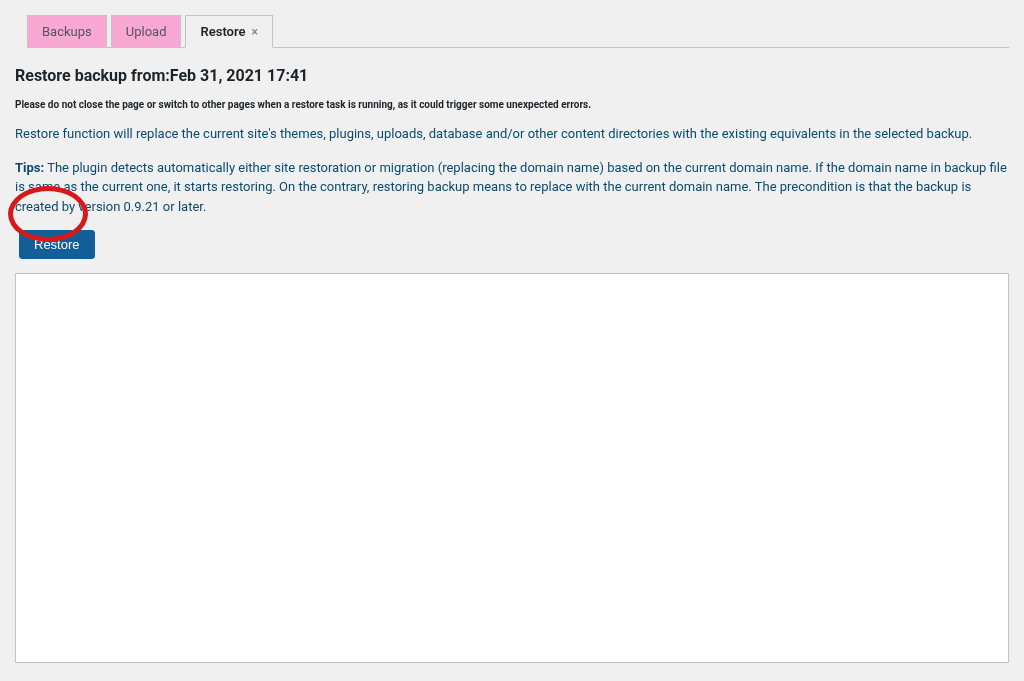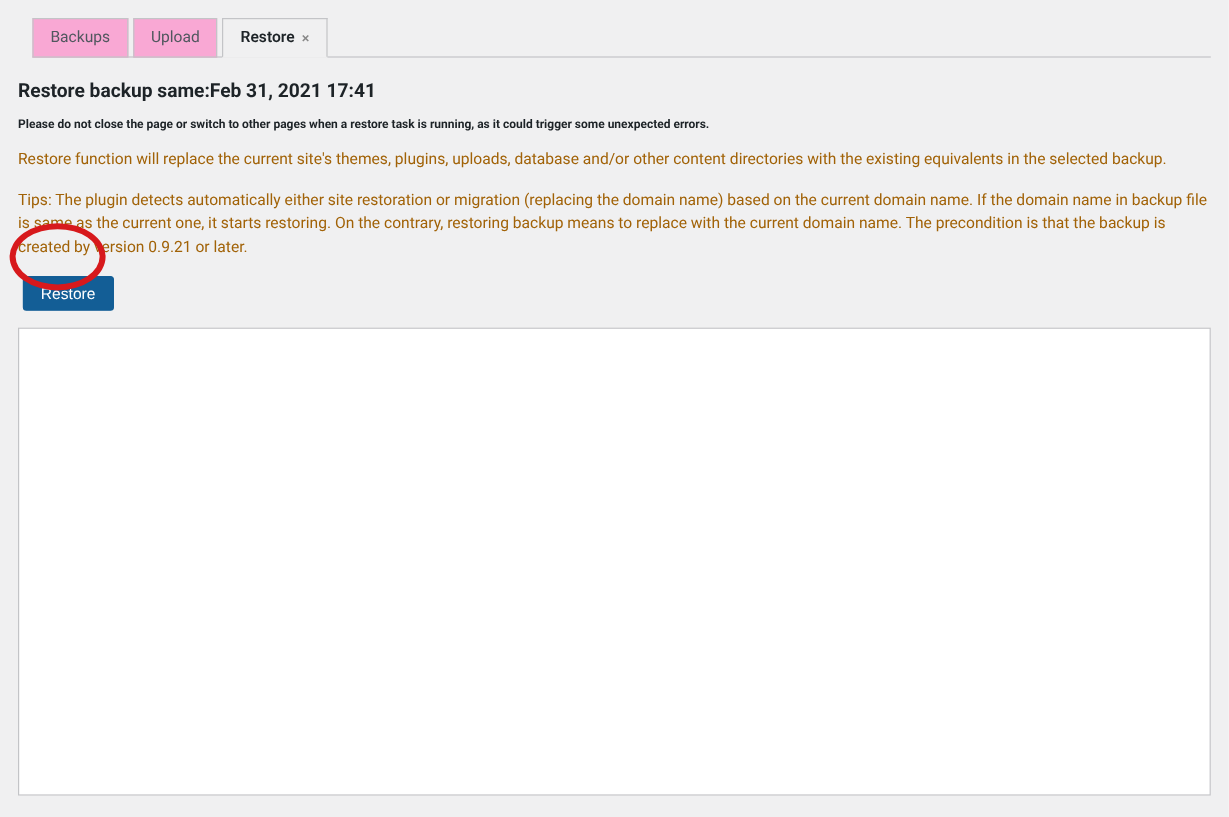--- a/index.html
+++ b/index.html
@@ -55,26 +55,26 @@
       margin-bottom: 14px;
     }
     .warning {
       font-size: 10px;
       font-weight: 700;
       color: #1d2327;
       margin-bottom: 14px;
     }
     .desc {
       font-size: 13px;
-      color: #a16207;
+      color: #0c4a6e;
       margin-bottom: 14px;
       line-height: 1.5;
     }
     .tips-label {
-      font-weight: 400;
+      font-weight: 700;
     }
     .restore-btn {
       background: #135e96;
       color: #fff;
       border: 1px solid #135e96;
       padding: 6px 14px;
       font-size: 13px;
       border-radius: 3px;
       cursor: pointer;
       margin-left: 4px;
@@ -108,21 +108,21 @@
     <span>Upload</span>
   </div>
   <div class="tab active">
     <span>Restore</span>
     <span class="close">×</span>
   </div>
 </div>
 
 <div class="content">
   <h2>
-    <span>Restore backup same:</span><span>Feb 31, 2021 17:41</span>
+    <span>Restore backup from:</span><span>Feb 31, 2021 17:41</span>
   </h2>
 
   <p class="warning">Please do not close the page or switch to other pages when a restore task is running, as it could trigger some unexpected errors.</p>
 
   <p class="desc">Restore function will replace the current site's themes, plugins, uploads, database and/or other content directories with the existing equivalents in the selected backup.</p>
 
   <p class="desc">
     <span class="tips-label">Tips:</span><span> The plugin detects automatically either site restoration or migration (replacing the domain name) based on the current domain name. If the domain name in backup file is same as the current one, it starts restoring. On the contrary, restoring backup means to replace with the current domain name. The precondition is that the backup is created by version 0.9.21 or later.</span>
   </p>
 

